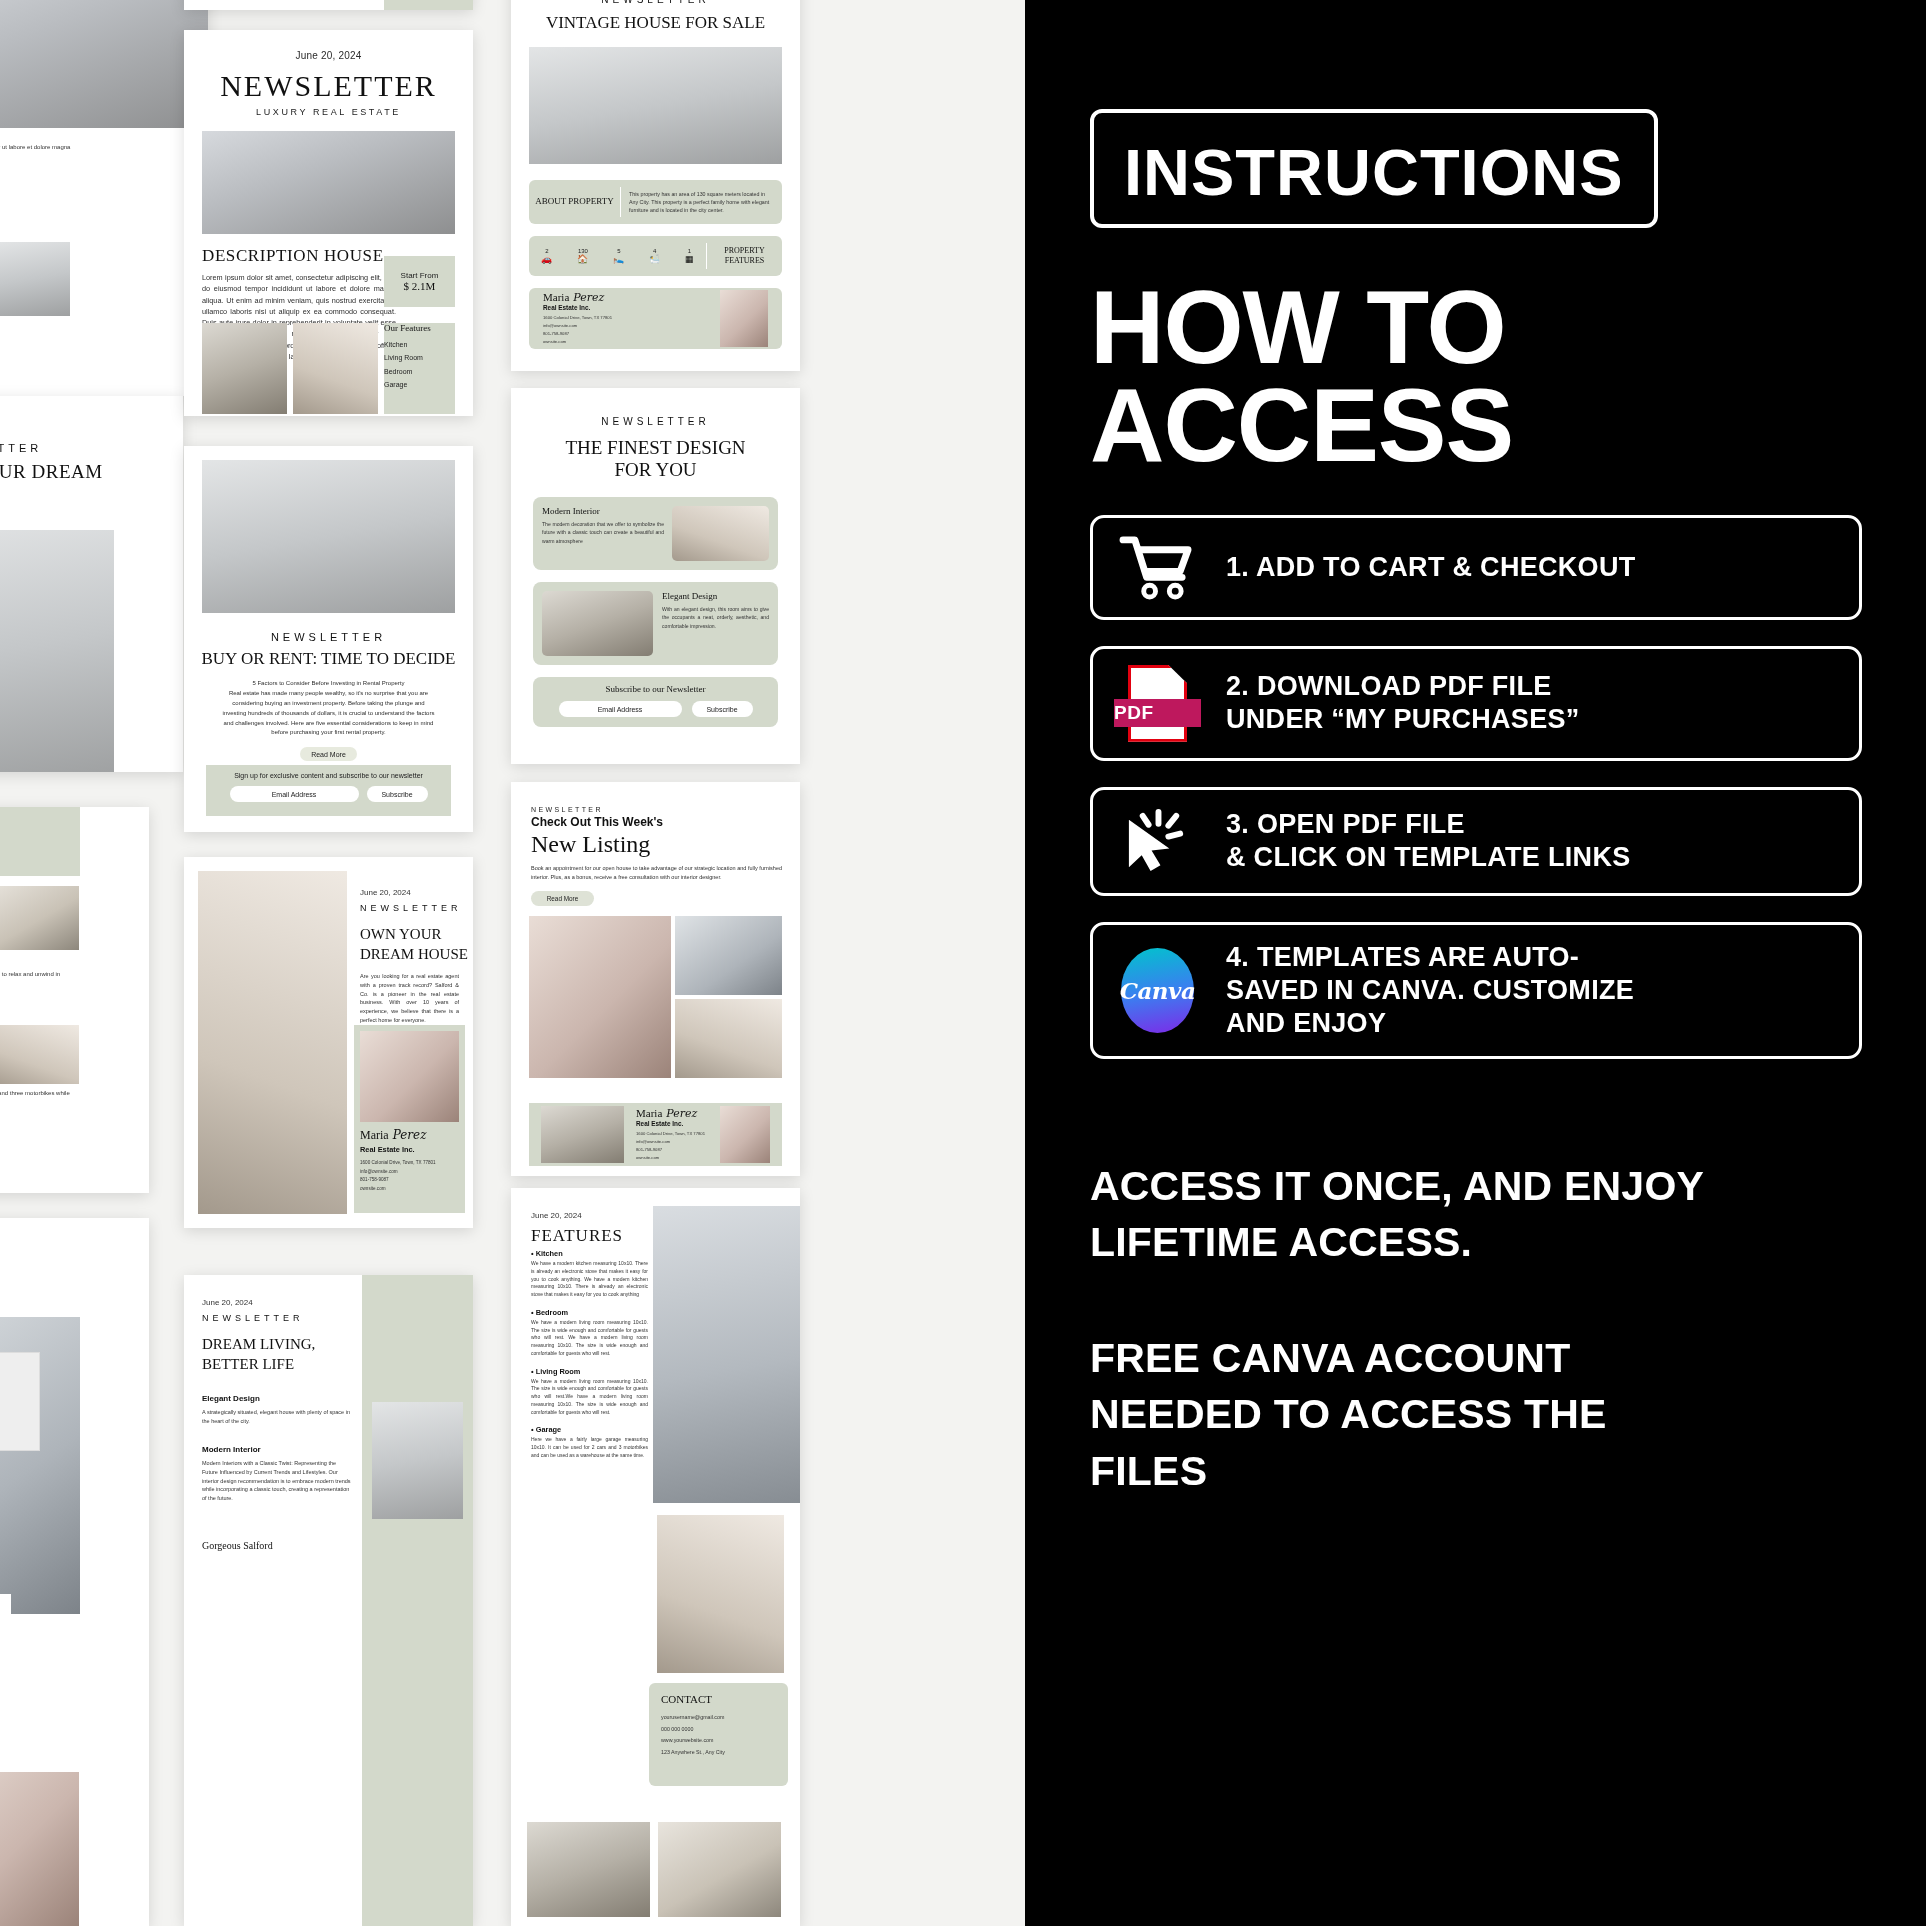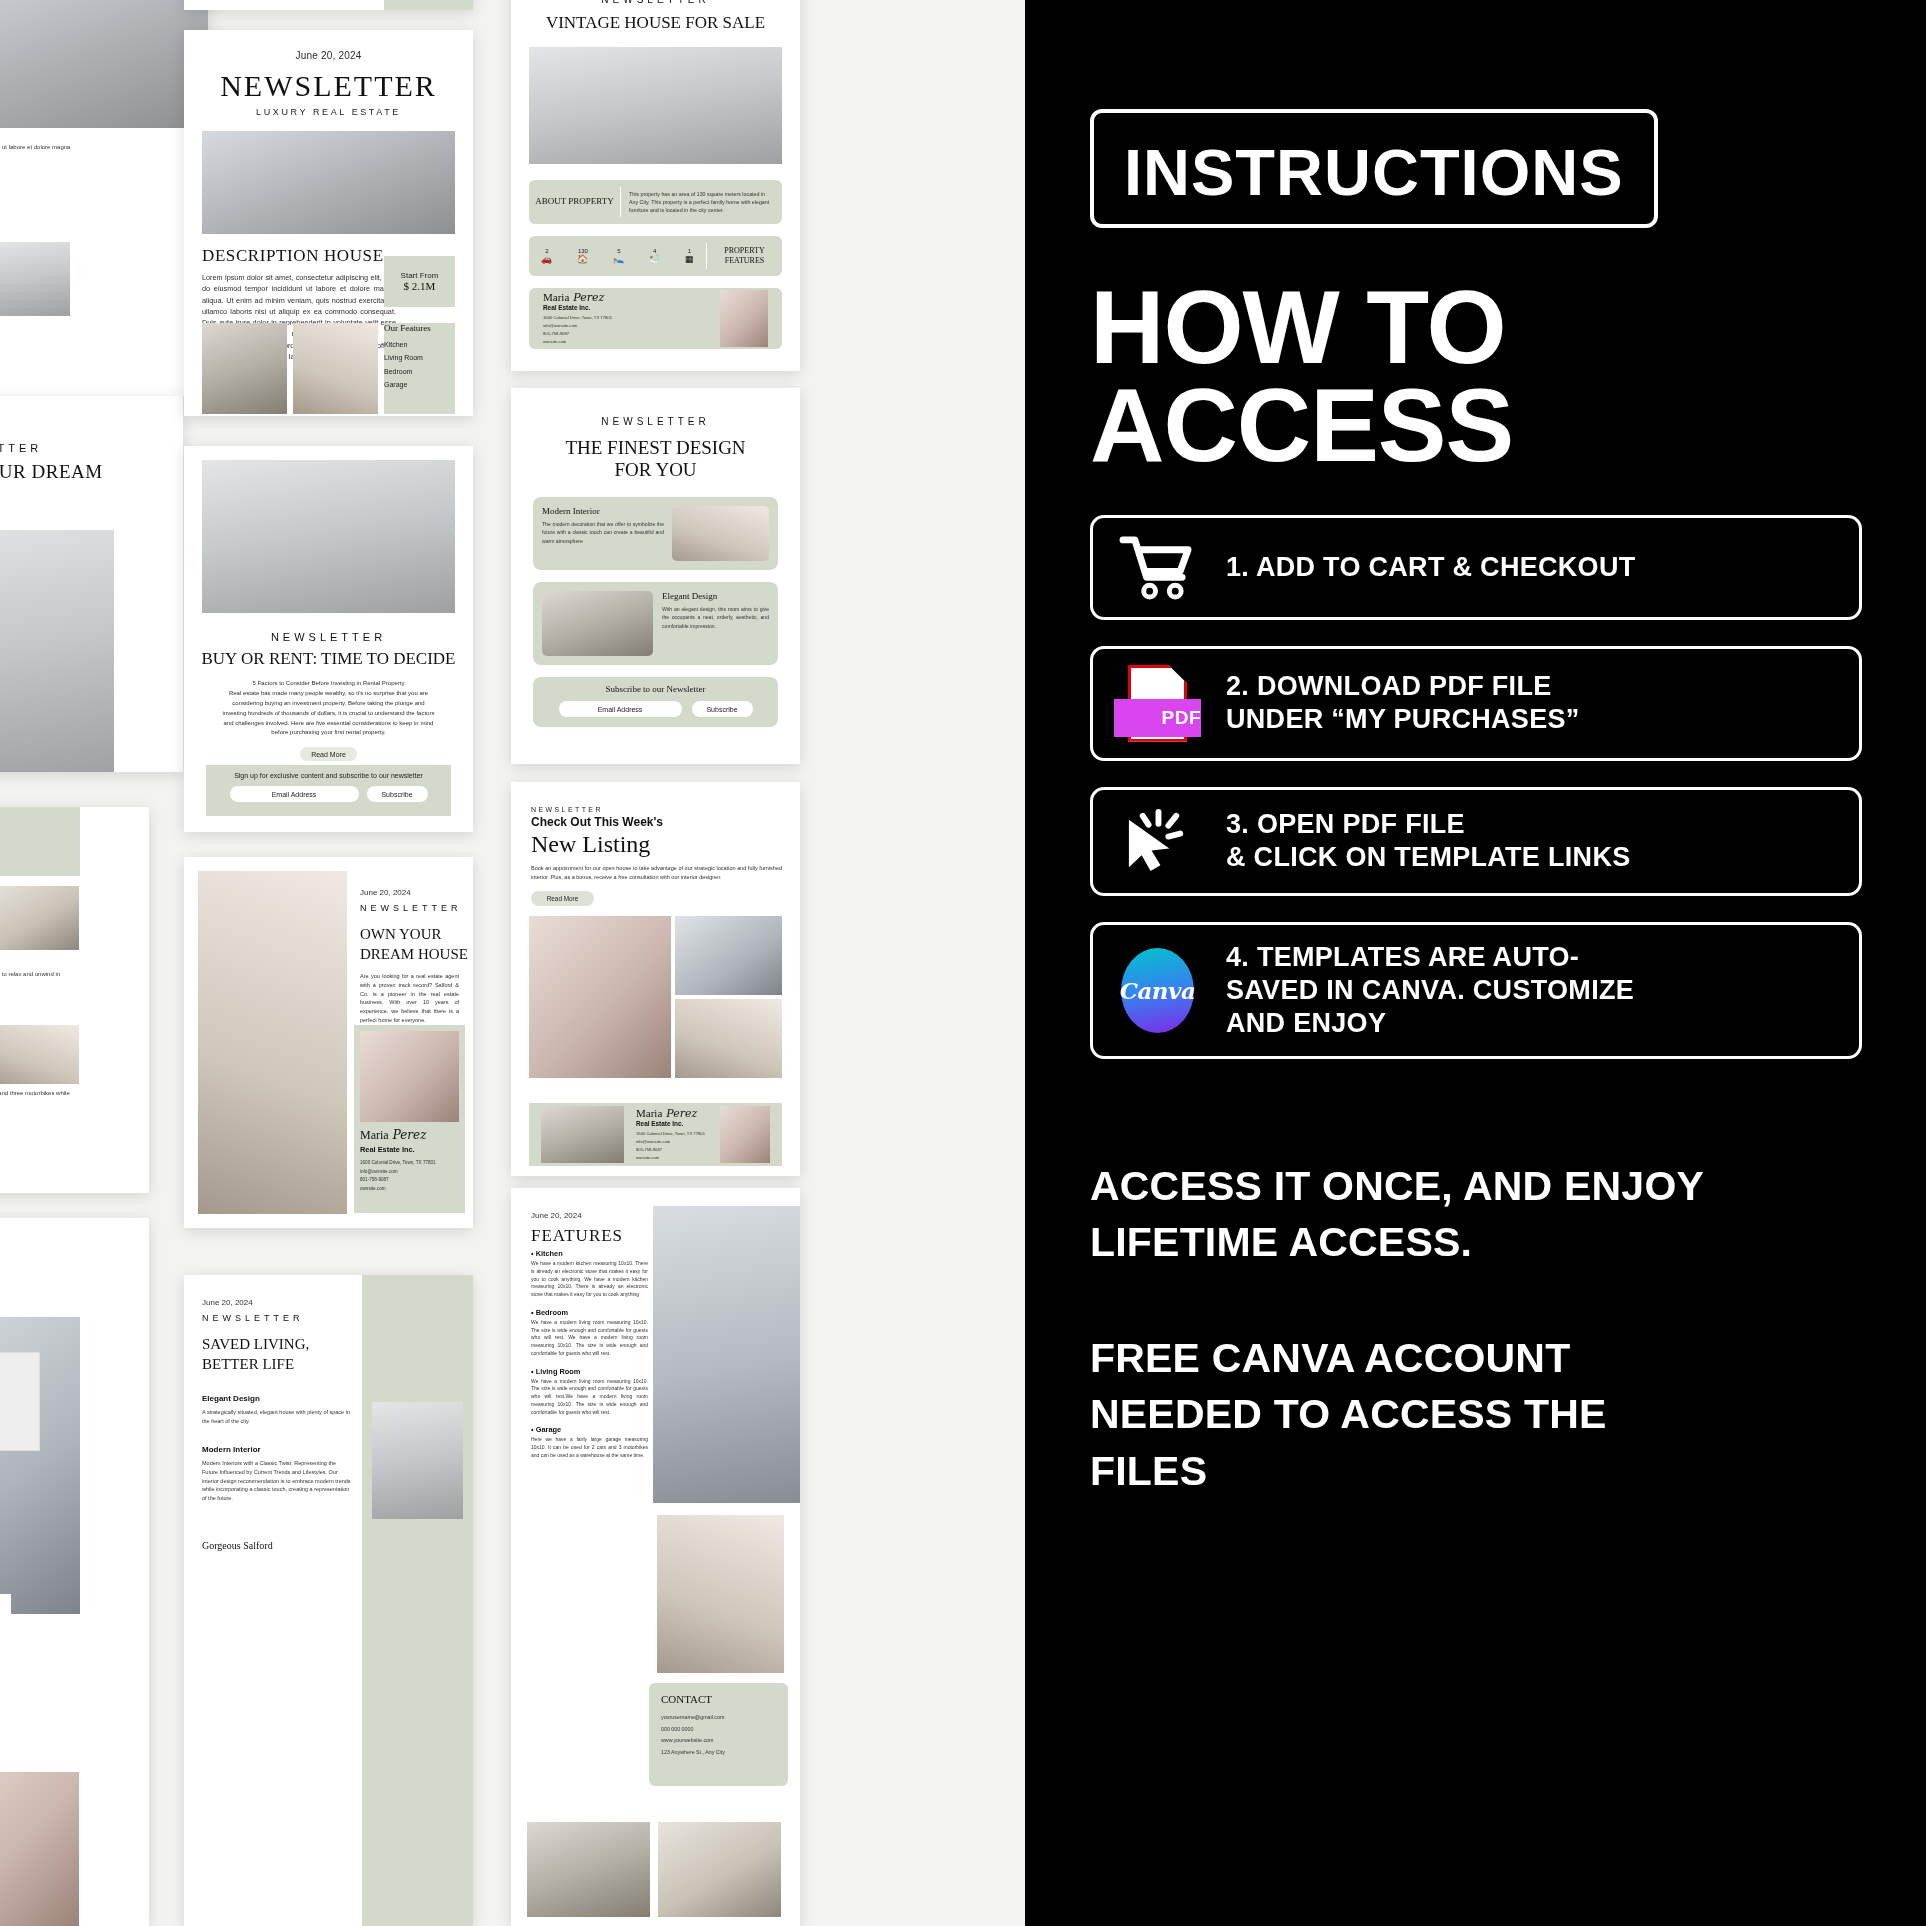--- a/index.html
+++ b/index.html
@@ -102,22 +102,22 @@
   .canva-logo span {
     font-family: "DejaVu Serif", serif; font-style: italic; color:#fff;
     font-size: 23px; font-weight: bold; letter-spacing: -0.5px;
   }
   .pdf-icon { position: relative; width: 59px; height: 77px; }
   .pdf-icon .sheet {
     position: absolute; inset: 0; background: #fff; border: 3px solid #e2000f;
     clip-path: polygon(0 0, 68% 0, 100% 24%, 100% 100%, 0 100%);
   }
   .pdf-icon .band {
-    position: absolute; left: -14px; right: -14px; top: 44%; height: 38px;
-    background: #d946ef; display: flex; align-items: center; justify-content: flex-end;
+    position: absolute; left: -14px; right: -14px; top: 44%; height: 28px;
+    background: #be185d; display: flex; align-items: center; justify-content: flex-start;
   }
   .pdf-icon .band span { color:#fff; font-weight: bold; font-size: 19px; letter-spacing: 0.5px; }
 </style>
 </head>
 <body>
 
 <div class="page">
 
   <div class="collage">
 
@@ -228,21 +228,21 @@
           <div>801-758-9087</div>
           <div>ownsite.com</div>
         </div>
       </div>
     </div>
 
     <div class="card" style="left:184px; top:1275px; width:289px; height:651px;">
       <div class="sage" style="position:absolute; right:0; top:0; width:111px; height:651px;"></div>
       <div class="tiny" style="position:absolute; left:18px; top:22px; font-size:8px;">June 20, 2024</div>
       <div class="spaced" style="position:absolute; left:18px; top:38px; font-size:9px; color:#111;">NEWSLETTER</div>
-      <div class="serif" style="position:absolute; left:18px; top:61px; font-size:15px; color:#111;">SAVED LIVING,</div>
+      <div class="serif" style="position:absolute; left:18px; top:61px; font-size:15px; color:#111;">DREAM LIVING,</div>
       <div class="serif" style="position:absolute; left:18px; top:81px; font-size:15px; color:#111;">BETTER LIFE</div>
       <div style="position:absolute; left:18px; top:119px; width:149px; font-size:8px; font-weight:bold; color:#111;">Elegant Design</div>
       <div style="position:absolute; left:18px; top:133px; width:149px; font-size:5.5px; line-height:1.6; color:#333;">A strategically situated, elegant house with plenty of space in the heart of the city.</div>
       <div style="position:absolute; left:18px; top:170px; width:149px; font-size:8px; font-weight:bold; color:#111;">Modern Interior</div>
       <div style="position:absolute; left:18px; top:184px; width:149px; font-size:5.5px; line-height:1.6; color:#333;">Modern Interiors with a Classic Twist: Representing the Future Influenced by Current Trends and Lifestyles. Our interior design recommendation is to embrace modern trends while incorporating a classic touch, creating a representation of the future.</div>
       <div class="photo ph-c" style="position:absolute; right:10px; top:127px; width:91px; height:117px;"></div>
       <div style="position:absolute; left:18px; top:265px; font-size:10px; font-family:'Liberation Serif',serif; color:#111;">Gorgeous Salford</div>
     </div>
 
     <div class="card" style="left:511px; top:-57px; width:289px; height:428px;">

